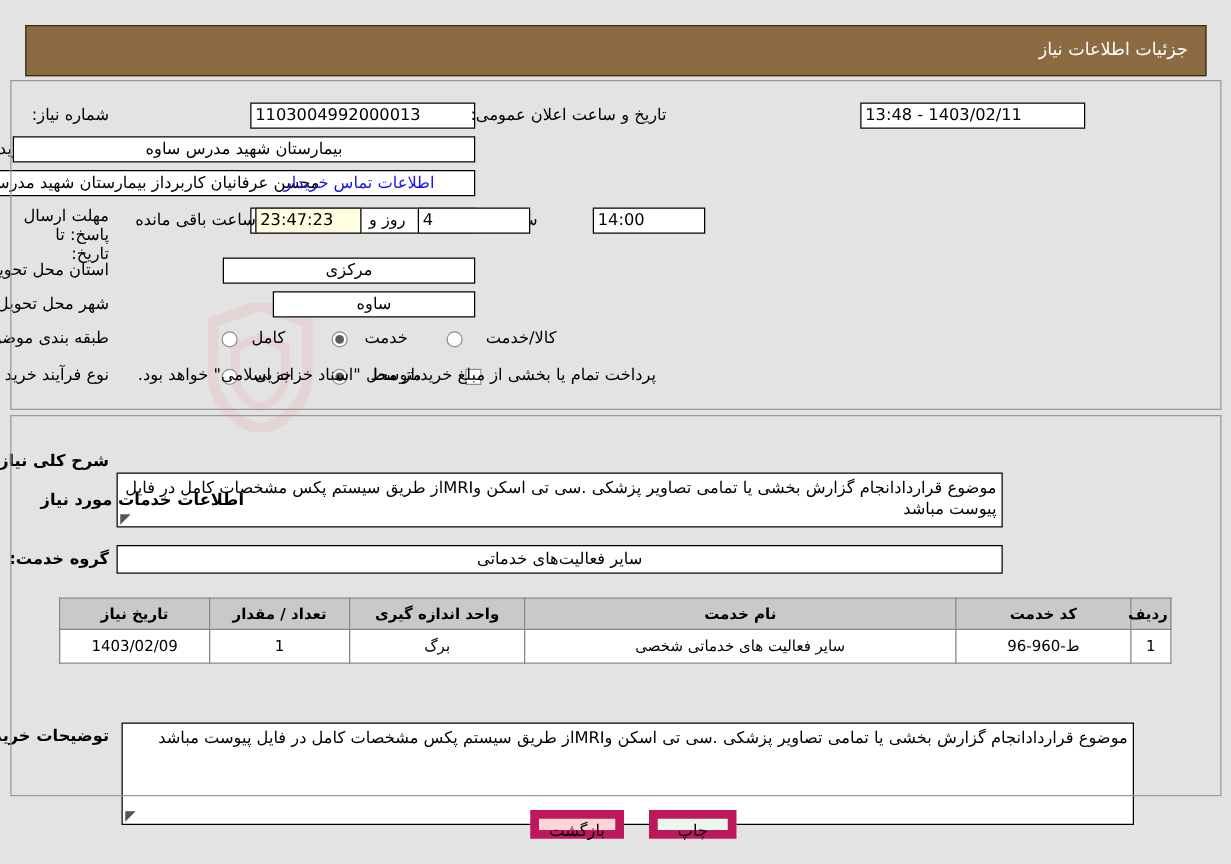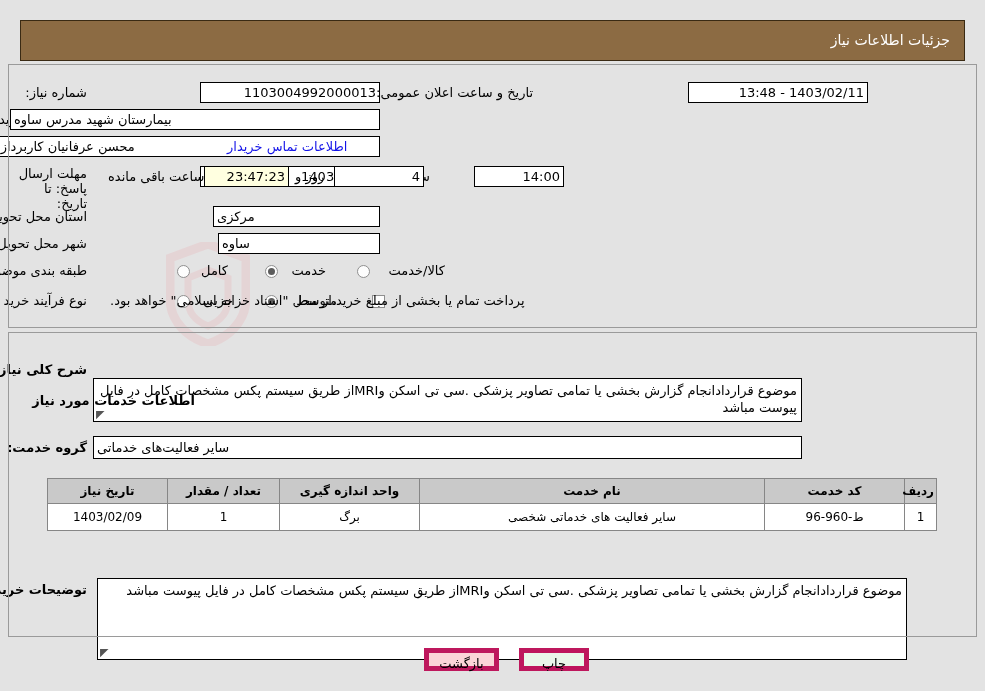--- a/index.html
+++ b/index.html
@@ -106,22 +106,22 @@
     background: #ffffff;
     border: 1px solid #000000;
     height: 21px;
     line-height: 19px;
     font-size: 13px;
     color: #000;
     padding: 0 3px;
     overflow: hidden;
     white-space: nowrap;
   }
-  .fld.center { text-align: right; }
-  .fld.right  { text-align: left; }
+  .fld.center { text-align: left; }
+  .fld.right  { text-align: center; }
   .fld.yellow { background: #ffffe0; }
 
   .linktext {
     position: absolute;
     color: #1414e8;
     font-size: 13px;
     white-space: nowrap;
     cursor: pointer;
   }
   .plain {
@@ -226,21 +226,21 @@
   }
 
   
   .btn {
     position: absolute;
     box-sizing: border-box;
     height: 23px;
     line-height: 21px;
     text-align: center;
     font-size: 13px;
-    border: 5px solid #be185d;
+    border: 7px solid #be185d;
     cursor: pointer;
     user-select: none;
   }
   .btn-print  { background: #eaf7ea; }
   .btn-back   { background: #fbd5d8; }
 </style>
 </head>
 <body>
 
 <div id="watermark">
@@ -271,21 +271,21 @@
 <div class="lbl" style="right:898px; top:166px; width:70px; line-height:15px; white-space:normal; text-align:right;">مهلت ارسال پاسخ: تا تاریخ:</div>
 <div class="fld center" style="right:605px; top:166px; width:180px;">1403/02/16</div>
 <div class="plain" style="right:555px; top:169px;">ساعت</div>
 <div class="fld center" style="left:474px; top:166px; width:90px;">14:00</div>
 <div class="fld center" style="left:334px; top:166px; width:90px;">4</div>
 <div class="plain" style="left:295px; top:169px;">روز و</div>
 <div class="fld center yellow" style="left:204px; top:166px; width:85px;">23:47:23</div>
 <div class="plain" style="left:108px; top:169px;">ساعت باقی مانده</div>
 
 <div class="lbl" style="right:898px; top:209px;">استان محل تحویل:</div>
-<div class="fld right" style="right:605px; top:206px; width:167px;">مرکزی</div>
+<div class="fld right" style="right:605px; top:206px; width:202px;">مرکزی</div>
 
 <div class="lbl" style="right:898px; top:236px;">شهر محل تحویل:</div>
 <div class="fld right" style="right:605px; top:233px; width:162px;">ساوه</div>
 
 <div class="lbl" style="right:898px; top:263px;">طبقه بندی موضوعی:</div>
 <span class="radio" id="cat-r0" style="right:795px; top:265px;"></span>
 <div class="plain" id="cat-l0" style="right:757px; top:263px;">کامل</div>
 <span class="radio on" id="cat-r1" style="right:707px; top:265px;"></span>
 <div class="plain" id="cat-l1" style="right:659px; top:263px;">خدمت</div>
 <span class="radio" id="cat-r2" style="right:615px; top:265px;"></span>

